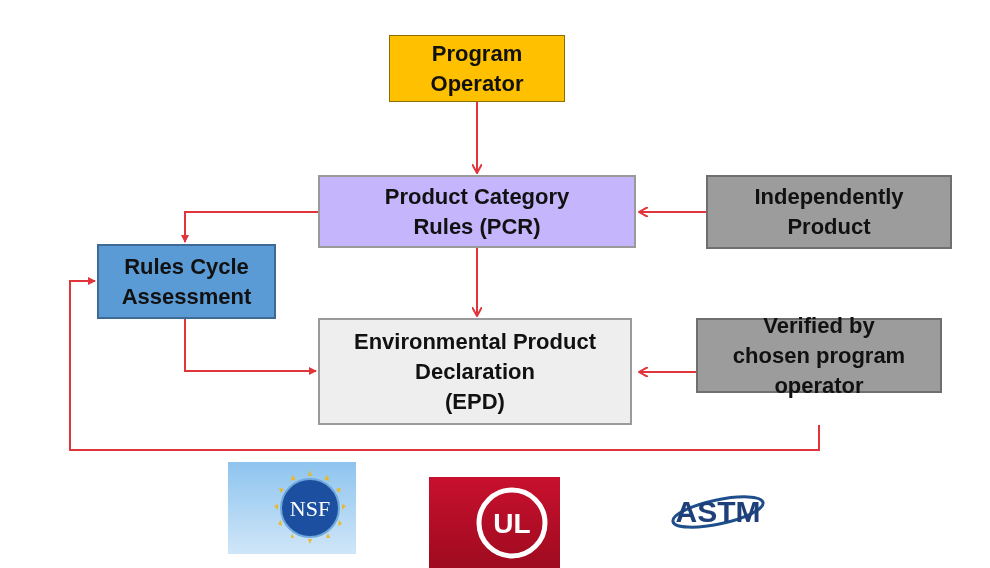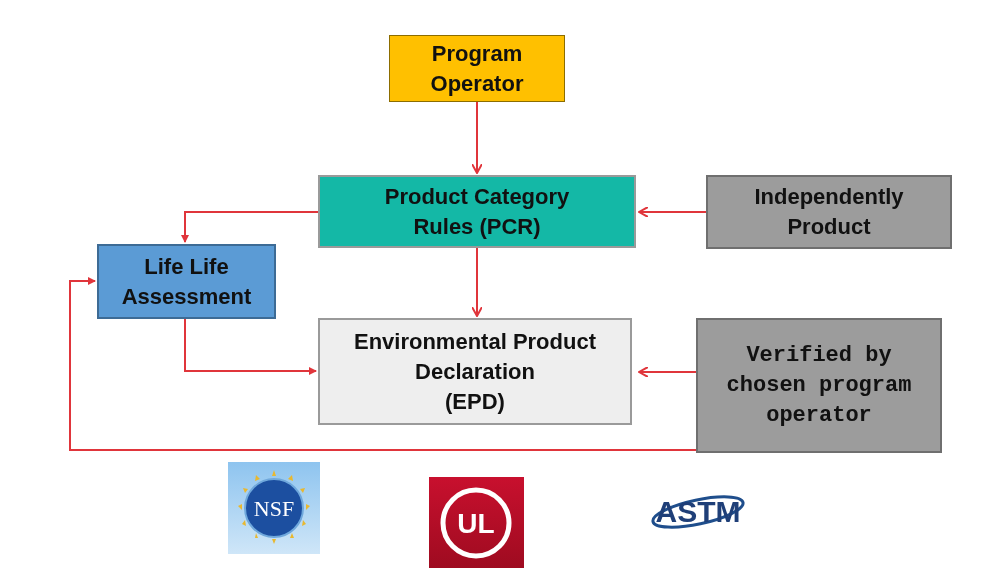--- a/index.html
+++ b/index.html
@@ -1,28 +1,28 @@
 <!DOCTYPE html>
 <html><head>
 <meta charset="utf-8">
 <style>
   html,body{margin:0;padding:0;background:#fff;}
   body{width:990px;height:568px;position:relative;overflow:hidden;font-family:"Liberation Sans",sans-serif;}
   .box{position:absolute;box-sizing:border-box;display:flex;align-items:center;justify-content:center;text-align:center;font-weight:bold;font-size:22px;line-height:30px;color:#111;white-space:pre-line;}
   #b-po{left:389px;top:35px;width:176px;height:67px;background:#ffc000;border:1px solid #8c6d00;}
-  #b-pcr{left:318px;top:175px;width:318px;height:73px;background:#14b8a6;border:2px solid #9a9a9a;}
+  #b-pcr{left:318px;top:175px;width:318px;height:73px;background:#c4b5fd;border:2px solid #9a9a9a;}
   #b-iv{left:706px;top:175px;width:246px;height:74px;background:#9c9c9c;border:2px solid #6f6f6f;}
   #b-lca{left:97px;top:244px;width:179px;height:75px;background:#5b9bd5;border:2px solid #3d6b95;}
   #b-epd{left:318px;top:318px;width:314px;height:107px;background:#eeeeee;border:2px solid #9a9a9a;}
-  #b-vcp{left:696px;top:318px;width:246px;height:135px;background:#9c9c9c;border:2px solid #6f6f6f;font-family:Liberation Mono, monospace;}
+  #b-vcp{left:696px;top:318px;width:246px;height:75px;background:#9c9c9c;border:2px solid #6f6f6f;}
   svg#arrows{position:absolute;left:0;top:0;}
-  .logo{position:absolute;}
+  .logo{position:absolute;padding-left:36px;}
   #logo-nsf{left:228px;top:462px;width:92px;height:92px;background:linear-gradient(#8ec4ef,#cfe6f8);}
   #logo-ul{left:429px;top:477px;width:95px;height:92px;background:linear-gradient(#c8102e,#9e0b20);}
-  #logo-astm{left:648px;top:470px;width:100px;height:80px;}
+  #logo-astm{left:632px;top:470px;width:100px;height:80px;}
 </style>
 </head>
 <body>
 
 <svg id="arrows" width="990" height="568">
   <defs>
     <marker id="ah" markerWidth="10" markerHeight="10" refX="8" refY="5" orient="auto" markerUnits="userSpaceOnUse">
       <path d="M0,0 L9,5 L0,10" fill="none" stroke="#e0353b" stroke-width="2"></path>
     </marker>
     <marker id="ahf" markerWidth="8" markerHeight="8" refX="7" refY="4" orient="auto" markerUnits="userSpaceOnUse">
@@ -39,21 +39,21 @@
     <path d="M819,425 L819,450 L70,450 L70,281 L95,281" marker-end="url(#ahf)"></path>
   </g>
 </svg>
 
 <div class="box" id="b-po">Program
 Operator</div>
 <div class="box" id="b-pcr">Product Category
 Rules (PCR)</div>
 <div class="box" id="b-iv">Independently
 Product</div>
-<div class="box" id="b-lca">Life Life
+<div class="box" id="b-lca">Rules Cycle
 Assessment</div>
 <div class="box" id="b-epd">Environmental Product
 Declaration
 (EPD)</div>
 <div class="box" id="b-vcp">Verified by
 chosen program
 operator</div>
 
 <div class="logo" id="logo-nsf">
   <svg width="92" height="92">

